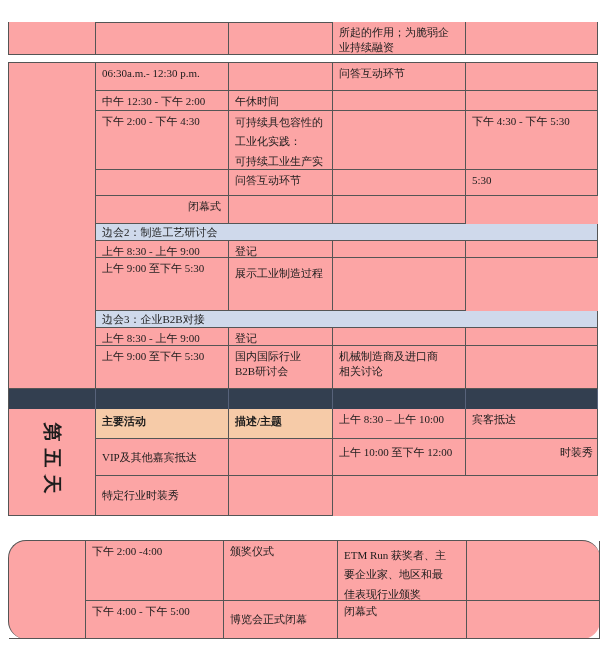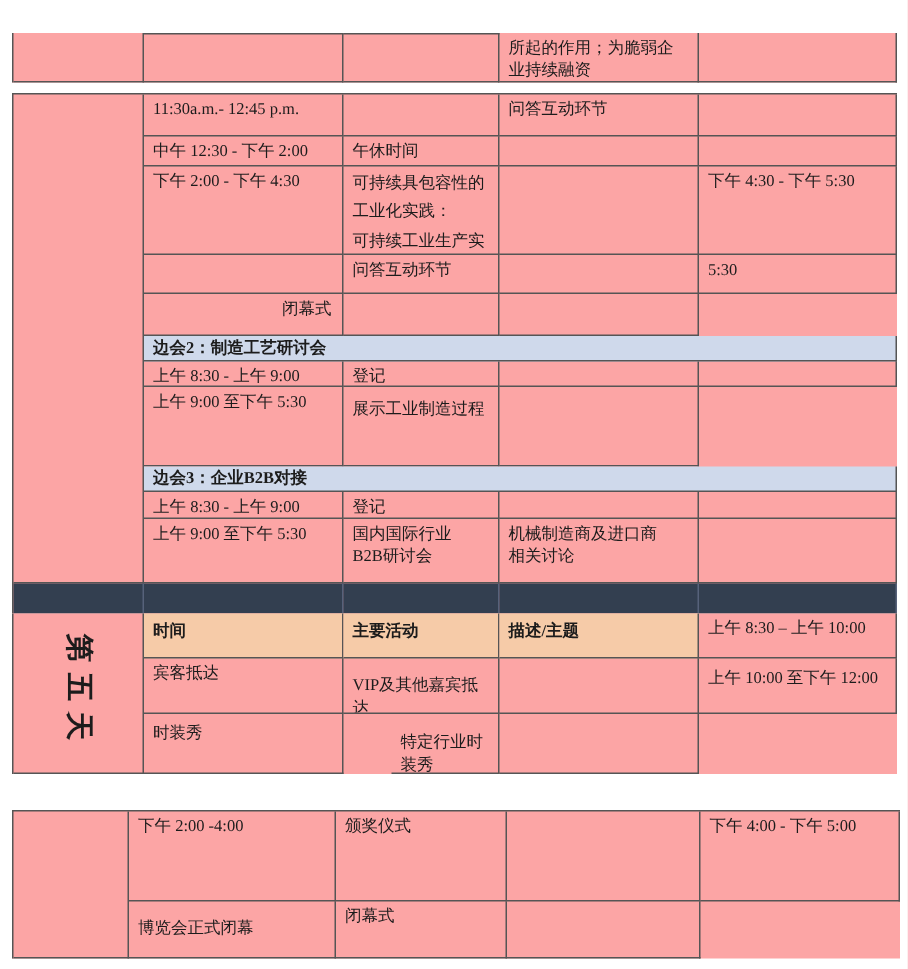--- a/index.html
+++ b/index.html
@@ -19,21 +19,21 @@
   .cols-a{grid-template-columns:87px 133px 104px 133px 132px;}
   .cols-b{grid-template-columns:77px 138px 114px 129px 133px;}
   .c{
     border-right:1px solid var(--bc);border-bottom:1px solid var(--bc);
     padding:3px 4px 0 6px;overflow:hidden;line-height:1.32;
     box-sizing:border-box;
   }
   .bt{border-top:1px solid var(--bc);}
   .pre{white-space:pre-line;}
   .loose{line-height:1.75;padding-top:2px;}
-  .banner{grid-column:2/6;background:var(--banner);font-weight:bold;padding-top:1px;line-height:14px;}
+  .banner{grid-column:2/6;background:var(--banner);font-weight:normal;padding-top:1px;line-height:14px;}
   .dark{background:var(--dark);border-right-color:#57627a;border-bottom:none;}
   .orange{background:var(--hdr);font-weight:bold;padding-top:5px;}
   .m11{grid-row:1/span 11;grid-column:1;}
   .m3{grid-row:1/span 3;grid-column:1;}
   .m2{grid-row:1/span 2;grid-column:1;}
   .ar{text-align:right;padding-right:7px;}
   .pt8{padding-top:11px;}
   .daycell{display:flex;align-items:center;justify-content:center;padding:0;}
   .daylbl{
     transform:rotate(90deg);font-weight:bold;font-size:19px;letter-spacing:7px;
@@ -50,21 +50,21 @@
     <div class="c bt"></div>
     <div class="c bt"></div>
     <div class="c pre">所起的作用；为脆弱企
 业持续融资</div>
     <div class="c"></div>
   </div>
 
   <div class="tbl cols-a" style="left:8px;top:62px;grid-template-rows:28px 20px 59px 26px 28px 17px 17px 53px 17px 18px 43px 20px;">
     <div class="c m11"></div>
 
-    <div class="c">11:30a.m.- 12:45 p.m.</div>
+    <div class="c">06:30a.m.- 12:30 p.m.</div>
     <div class="c"></div>
     <div class="c">问答互动环节</div>
     <div class="c"></div>
 
     <div class="c">中午 12:30 - 下午 2:00</div>
     <div class="c">午休时间</div>
     <div class="c"></div>
     <div class="c"></div>
 
     <div class="c">下午 2:00 - 下午 4:30</div>
@@ -113,40 +113,42 @@
     <div class="c dark"></div>
     <div class="c dark"></div>
     <div class="c dark"></div>
   </div>
 
   <div class="tbl cols-a no-top" style="left:8px;top:409px;grid-template-rows:30px 37px 40px;">
     <div class="c m3 daycell">
       <span class="daylbl">第五天</span>
     </div>
 
-    <div class="c orange">时间</div>
     <div class="c orange">主要活动</div>
     <div class="c orange">描述/主题</div>
 
     <div class="c">上午 8:30 – 上午 10:00</div>
     <div class="c">宾客抵达</div>
     <div class="c pt8">VIP及其他嘉宾抵达</div>
     <div class="c"></div>
 
     <div class="c" style="padding-top:6px;">上午 10:00 至下午 12:00</div>
-    <div class="c" style="padding-top:6px;">时装秀</div>
-    <div class="c" style="padding-top:12px;margin-left:32px;">特定行业时装秀</div>
+    <div class="c" style="padding-top:6px;text-align:right;">时装秀</div>
+    <div class="c" style="padding-top:12px;">特定行业时装秀</div>
     <div class="c"></div>
   </div>
 
-  <div class="tbl cols-b" style="left:8px;top:540px;grid-template-rows:60px 38px;">
+  <div class="tbl cols-b" style="left:8px;top:540px;grid-template-rows:60px 38px;border-radius:18px;">
     <div class="c m2"></div>
 
     <div class="c">下午 2:00 -4:00</div>
     <div class="c">颁奖仪式</div>
+    <div class="c pre loose" style="padding-top:5px;">ETM Run 获奖者、主
+要企业家、地区和最
+佳表现行业颁奖</div>
     <div class="c"></div>
 
     <div class="c">下午 4:00 - 下午 5:00</div>
     <div class="c pt8">博览会正式闭幕</div>
     <div class="c">闭幕式</div>
     <div class="c"></div>
   </div>
 
 </div>
 

